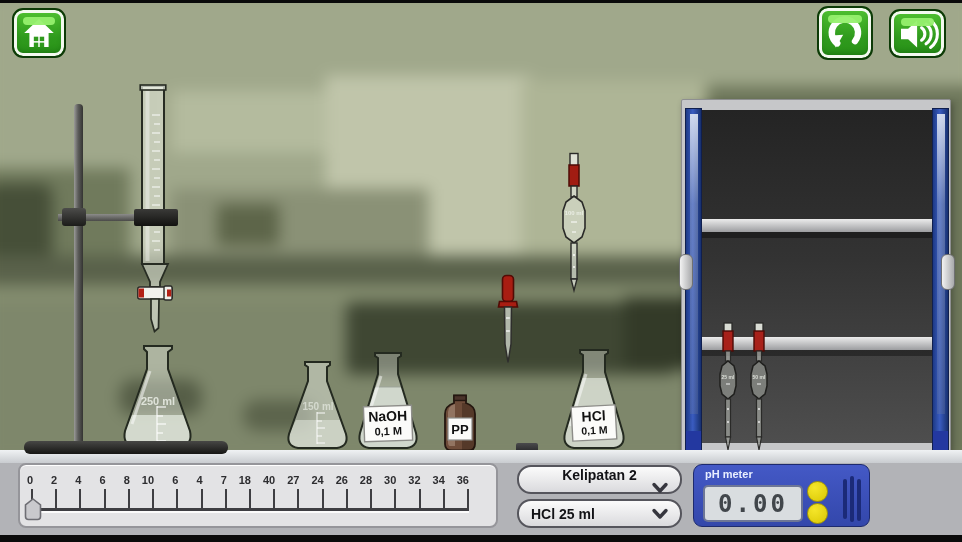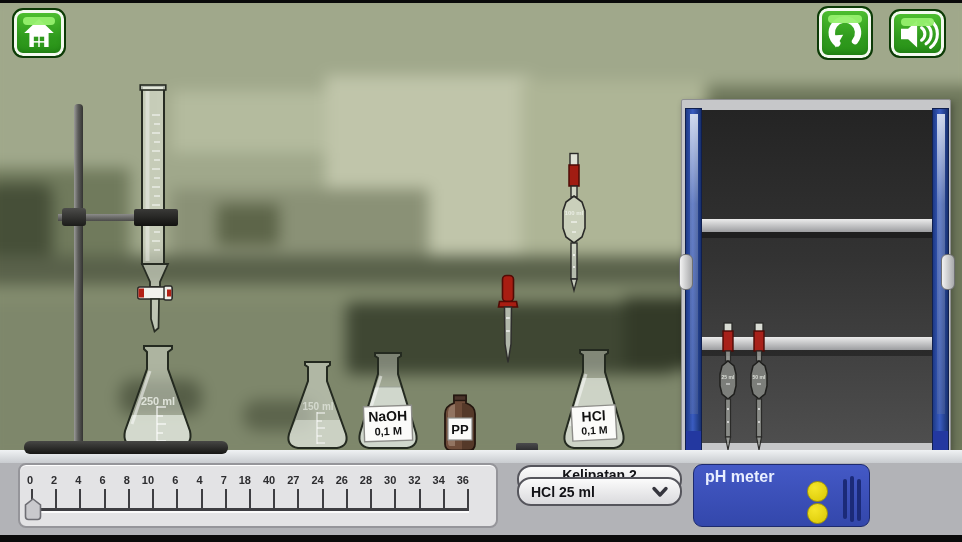--- a/index.html
+++ b/index.html
@@ -83,21 +83,21 @@
   
   .dropdown{left:517px;width:165px;height:29px;border-radius:14px;cursor:pointer;
         background:linear-gradient(#fbfbfb,#dadadd);border:2px solid #55555c;
         display:flex;align-items:center;padding:0 12px;
         font-weight:bold;font-size:14px;color:#121216;}
   .dropdown .chev{margin-left:auto;}
 
   
   .ph-meter{left:693px;top:464px;width:177px;height:63px;border-radius:9px;
         background:linear-gradient(#4459c6,#3347ab);border:1px solid #1d2a6e;}
-  .ph-label{position:absolute;left:11px;top:3px;font-size:16px;font-weight:bold;color:#e8eeff;}
+  .ph-label{position:absolute;left:11px;top:3px;font-size:11px;font-weight:bold;color:#e8eeff;}
   .lcd{position:absolute;left:9px;top:20px;width:100px;height:37px;border-radius:5px;
         background:#d9dde0;border:2px solid rgba(20,32,90,.55);
         display:flex;align-items:center;justify-content:center;
         font-family:"DejaVu Sans Mono",monospace;font-weight:bold;font-size:24px;
         letter-spacing:3px;color:#41464b;}
   .ph-dot{position:absolute;left:113px;width:21px;height:21px;border-radius:50%;cursor:pointer;
         background:radial-gradient(circle at 35% 30%,#f5e62a,#d9c704);border:1px solid #a89a00;}
   .ph-bars span{position:absolute;width:4px;border-radius:2px;background:#1b2a78;}
 
   .lbl-faint{fill:rgba(240,244,236,.8);font-family:"Liberation Sans",sans-serif;font-weight:bold;}
@@ -413,29 +413,30 @@
     </div>
   </div>
 
   <div class="abs dropdown" style="top:465px;flex-direction:column;">
     <span>Kelipatan 2</span>
     <svg class="chev" width="16" height="10" viewBox="0 0 16 10">
       <path d="M2,1.5 L8,8 L14,1.5" fill="none" stroke="#36363e" stroke-width="3.4" stroke-linecap="round" stroke-linejoin="round"></path>
     </svg>
   </div>
 
-  <div class="abs dropdown" style="top:477px;align-items:center;">
+  <div class="abs dropdown" style="top:499px;align-items:center;">
     <span>HCl 25 ml</span>
     <svg class="chev" width="16" height="10" viewBox="0 0 16 10">
       <path d="M2,1.5 L8,8 L14,1.5" fill="none" stroke="#36363e" stroke-width="3.4" stroke-linecap="round" stroke-linejoin="round"></path>
     </svg>
   </div>
 
   <div class="abs ph-meter">
     <div class="ph-label">pH meter</div>
+    <div class="lcd">0.00</div>
     <div class="ph-dot" style="top:16px;"></div>
     <div class="ph-dot" style="top:38px;"></div>
     <div class="ph-bars">
       <span style="left:149px;top:14px;height:40px;"></span>
       <span style="left:156px;top:11px;height:46px;"></span>
       <span style="left:163px;top:14px;height:42px;"></span>
     </div>
   </div>
 
   <div class="abs bar-bottom"></div>

